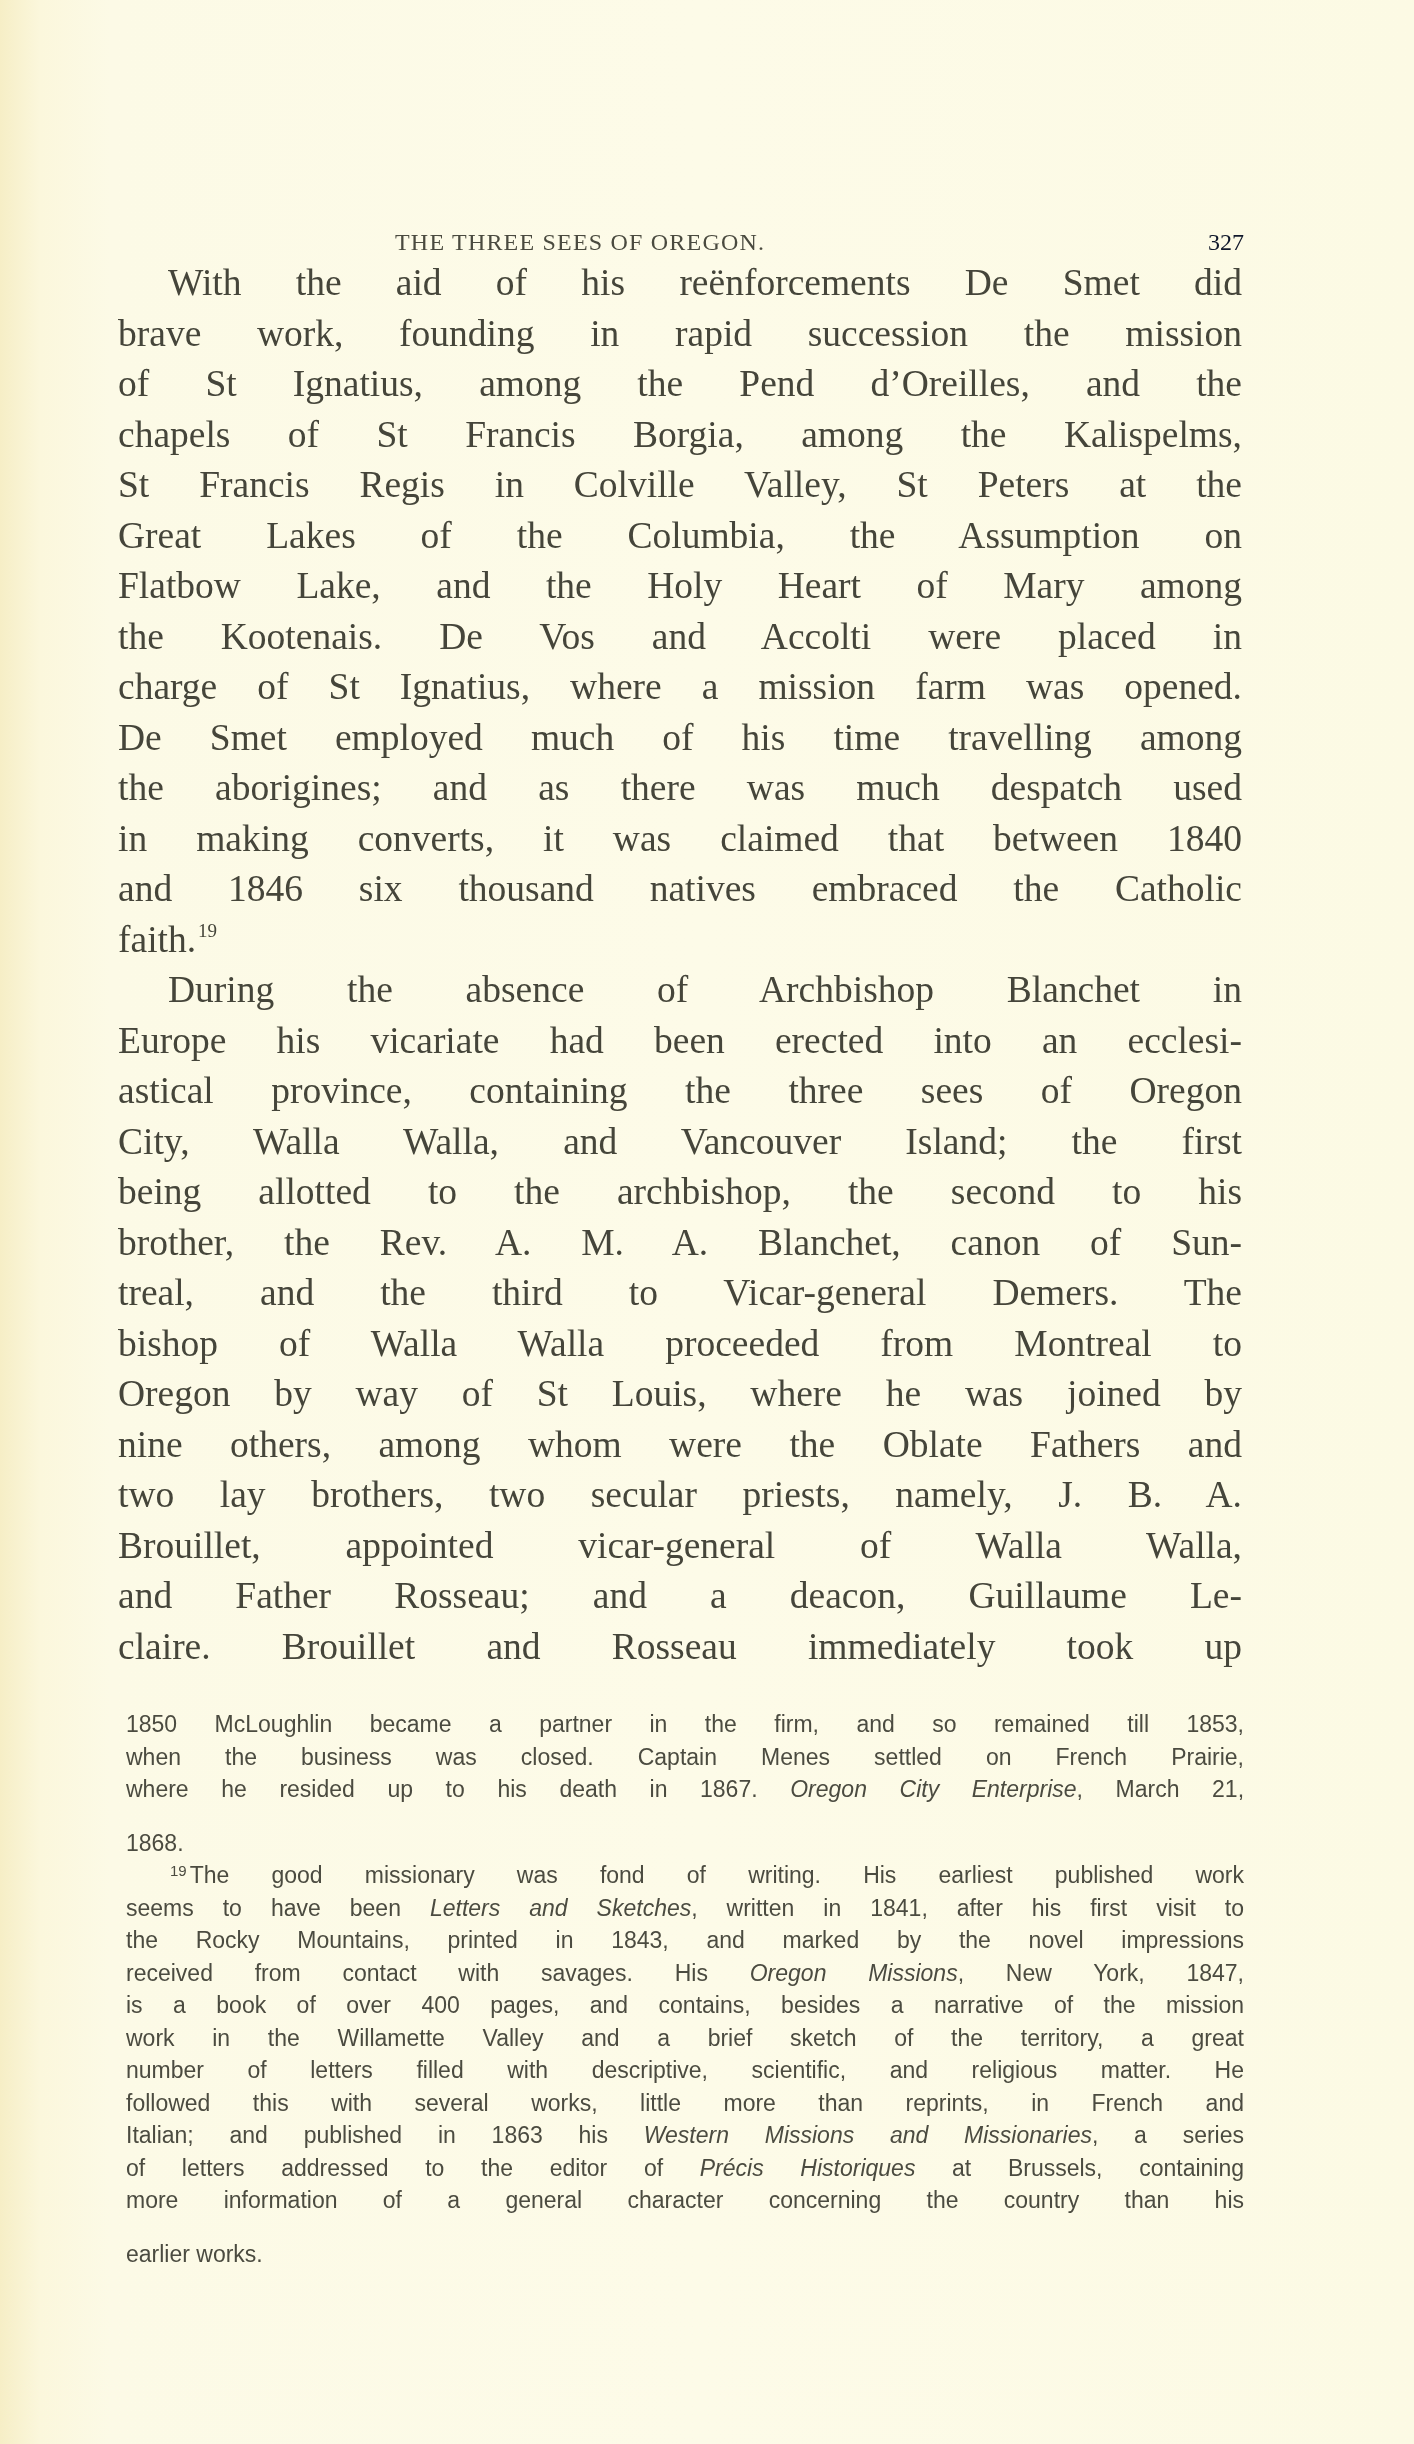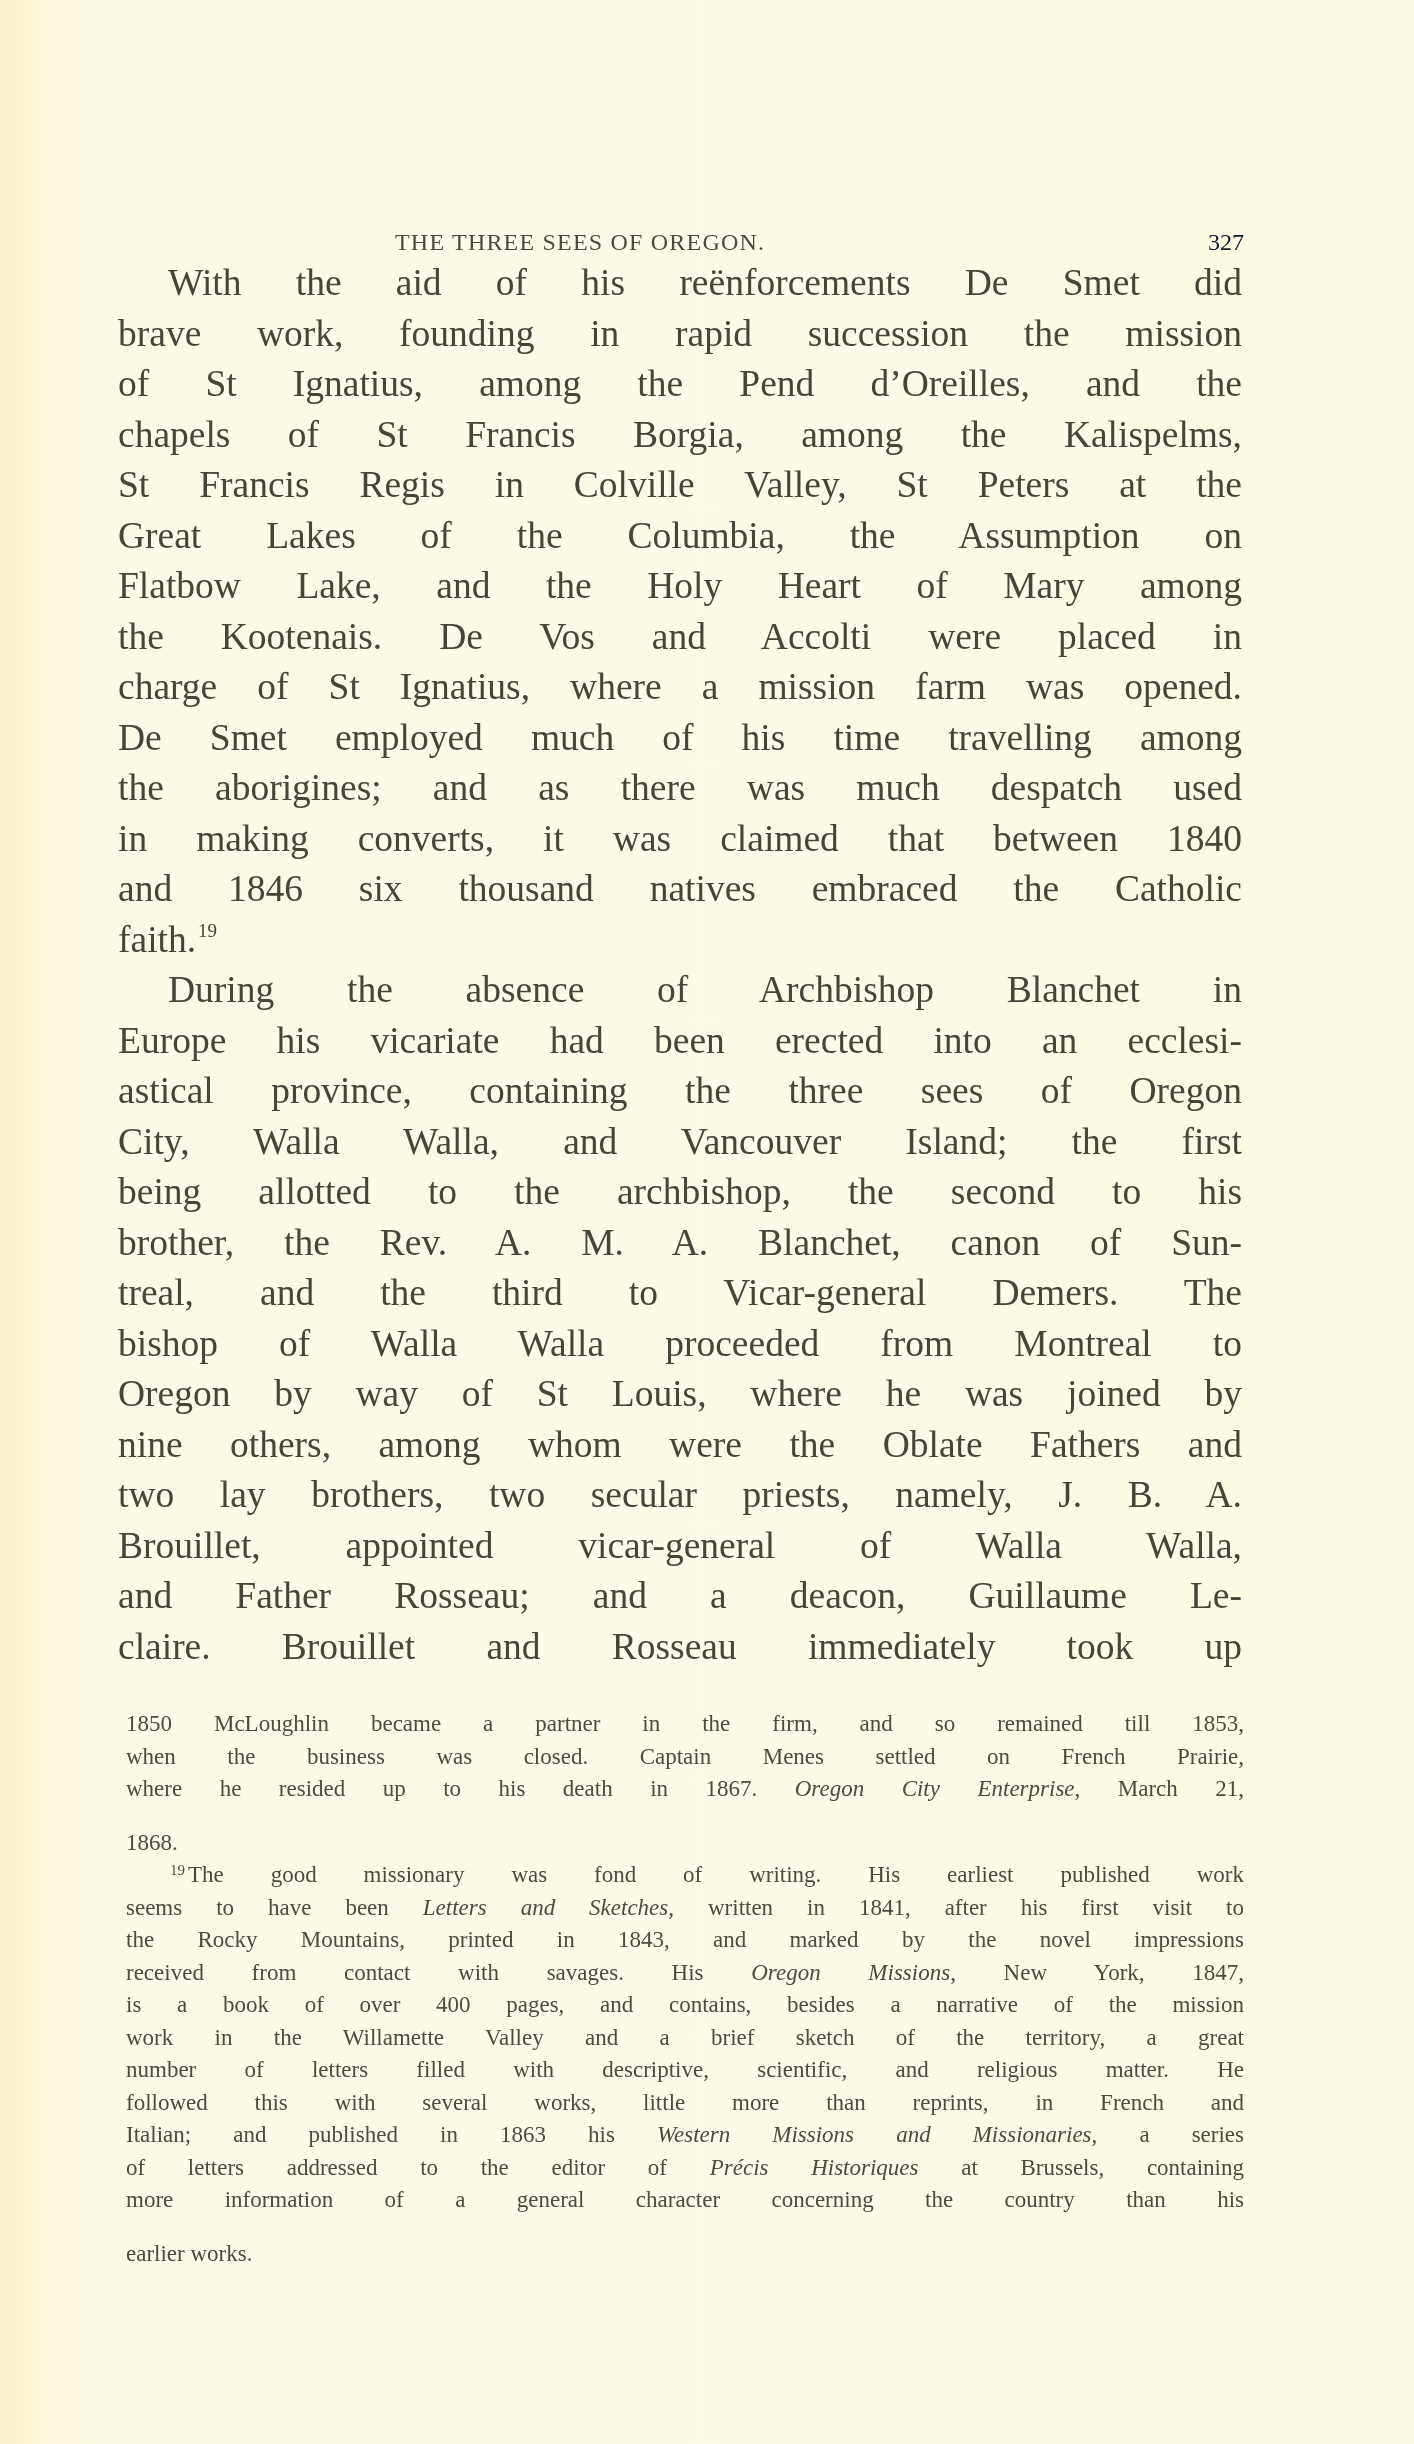--- a/index.html
+++ b/index.html
@@ -33,21 +33,21 @@
   }
   .line {
     display: block; white-space: nowrap; text-align: justify; text-align-last: justify;
     height: 50.5px; overflow: visible;
   }
   .line.last { text-align-last: left; }
   .line.indent { padding-left: 50px; }
   sup.fnref { font-size: 19px; vertical-align: 15px; line-height: 0; margin-left: 2px; }
   .footnotes {
     position: absolute; left: 126px; top: 1708px; width: 1118px;
-    font-family: Liberation Serif, serif;
+    font-family: Liberation Sans, sans-serif;
     font-size: 23px; line-height: 32.5px; color: #4b4b40;
   }
   .fline {
     display: block; white-space: nowrap; text-align: justify; text-align-last: justify;
     height: 32.5px;
   }
   .fline.last { text-align-last: left; margin-top: 21px; }
   .fline.indent { padding-left: 44px; }
   .fn-num { font-size: 15px; vertical-align: 7px; line-height: 0; margin-right: 3px; }
   i { font-style: italic; }

